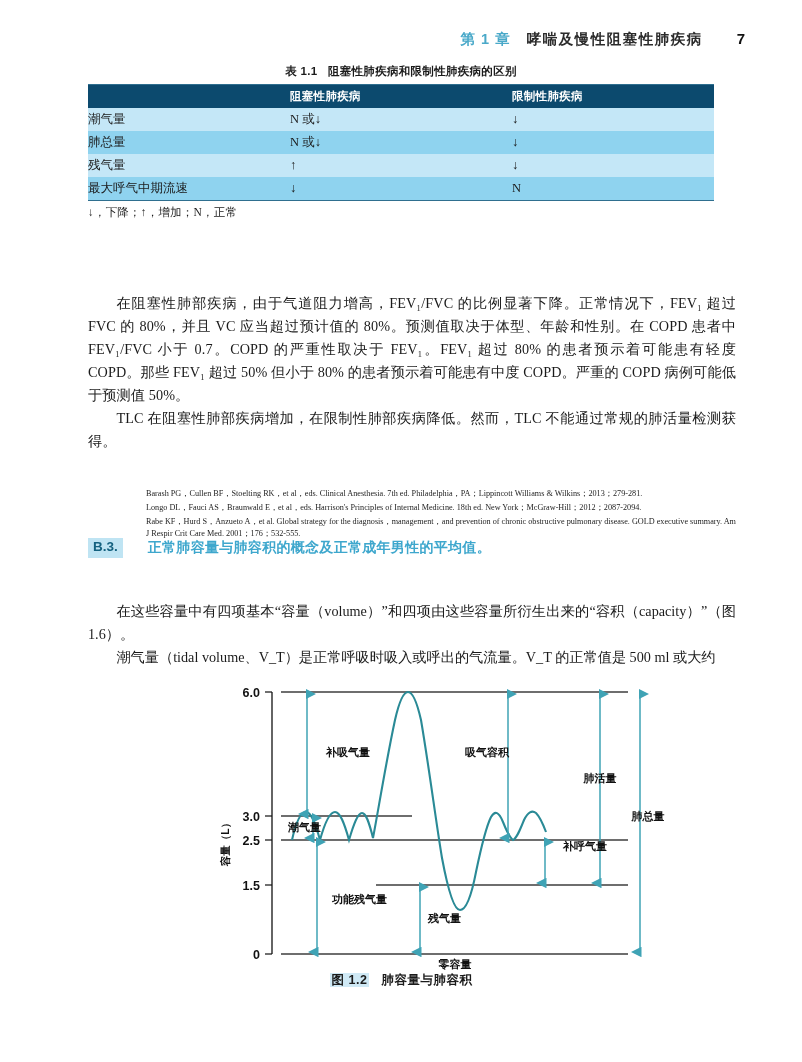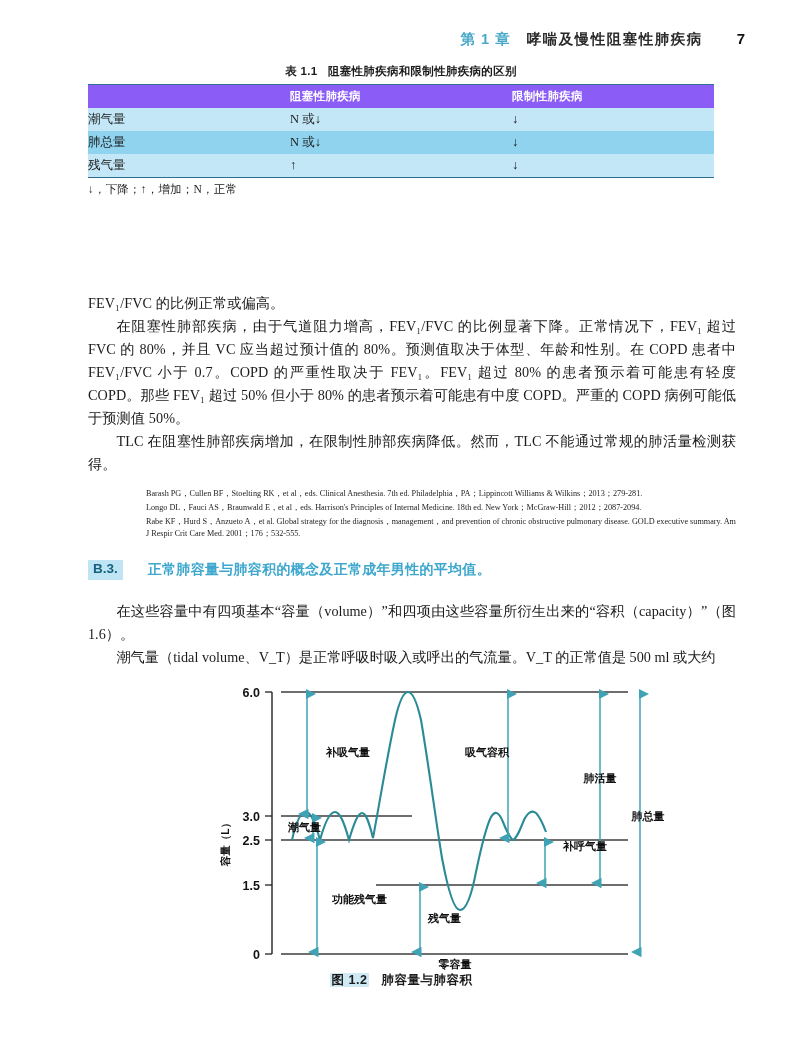--- a/index.html
+++ b/index.html
@@ -44,21 +44,21 @@
     color:#1b1b1b;font-weight:bold;letter-spacing:.3px;
   }
   .tbl-caption .lbl{color:#1b1b1b;}
   table.t11{
     border-collapse:collapse;width:626px;
     table-layout:fixed;
     border-top:1.5px solid #2f6f8f;
     border-bottom:1.5px solid #2f6f8f;
   }
   table.t11 thead th{
-    background:#8b5cf6;color:#ffffff;
+    background:#0c4a6e;color:#ffffff;
     font-family:Liberation Serif, serif;
     font-size:11.5px;font-weight:bold;
     height:23px;text-align:left;padding:0 0 0 0;letter-spacing:.3px;
   }
   table.t11 thead th.c0{width:202px;}
   table.t11 thead th.c1{width:222px;}
   table.t11 thead th.c2{width:202px;}
   table.t11 tbody td{
     font-size:12.5px;height:23px;padding:0;
     color:#1a1a1a;vertical-align:middle;
@@ -82,21 +82,21 @@
 
   
   .refs{
     position:absolute;left:146px;top:488px;width:590px;
     font-size:8.2px;line-height:1.42;color:#1d1d1d;text-align:justify;
   }
   .refs .ref{margin:0 0 2.5px 0;}
 
   
   .sect{
-    position:absolute;left:88px;top:560px;width:650px;
+    position:absolute;left:88px;top:538px;width:650px;
     display:flex;align-items:flex-start;gap:13px;
   }
   .sect-badge{
     background:#bfe4f3;color:#13617f;
     font-family:"Liberation Sans","DejaVu Sans",sans-serif;
     font-weight:bold;font-size:13.5px;
     padding:1px 5px 2px 5px;line-height:1.25;
   }
   .sect-title{
     color:#3ea7cd;font-weight:bold;font-size:14px;
@@ -158,27 +158,31 @@
         <tr>
           <td class="c0">肺总量</td>
           <td class="c1">N 或↓</td>
           <td class="c2">↓</td>
         </tr>
         <tr>
           <td class="c0">残气量</td>
           <td class="c1">↑</td>
           <td class="c2">↓</td>
         </tr>
+        <tr>
+          <td class="c0">最大呼气中期流速</td>
+          <td class="c1">↓</td>
+          <td class="c2">N</td>
+        </tr>
       </tbody>
     </table>
     <div class="tbl-foot">↓，下降；↑，增加；N，正常</div>
   </div>
 
   <div class="body">
-    <p>FEV₁/FVC 的比例正常或偏高。</p>
     <p class="ind">在阻塞性肺部疾病，由于气道阻力增高，FEV₁/FVC 的比例显著下降。正常情况下，FEV₁ 超过 FVC 的 80%，并且 VC 应当超过预计值的 80%。预测值取决于体型、年龄和性别。在 COPD 患者中 FEV₁/FVC 小于 0.7。COPD 的严重性取决于 FEV₁。FEV₁ 超过 80% 的患者预示着可能患有轻度 COPD。那些 FEV₁ 超过 50% 但小于 80% 的患者预示着可能患有中度 COPD。严重的 COPD 病例可能低于预测值 50%。</p>
     <p class="ind">TLC 在阻塞性肺部疾病增加，在限制性肺部疾病降低。然而，TLC 不能通过常规的肺活量检测获得。</p>
   </div>
 
   <div class="refs">
     <p class="ref">Barash PG，Cullen BF，Stoelting RK，et al，eds. Clinical Anesthesia. 7th ed. Philadelphia，PA；Lippincott Williams &amp; Wilkins；2013；279-281.</p>
     <p class="ref">Longo DL，Fauci AS，Braunwald E，et al，eds. Harrison's Principles of Internal Medicine. 18th ed. New York；McGraw-Hill；2012；2087-2094.</p>
     <p class="ref">Rabe KF，Hurd S，Anzueto A，et al. Global strategy for the diagnosis，management，and prevention of chronic obstructive pulmonary disease. GOLD executive summary. Am J Respir Crit Care Med. 2001；176；532-555.</p>
   </div>
 

